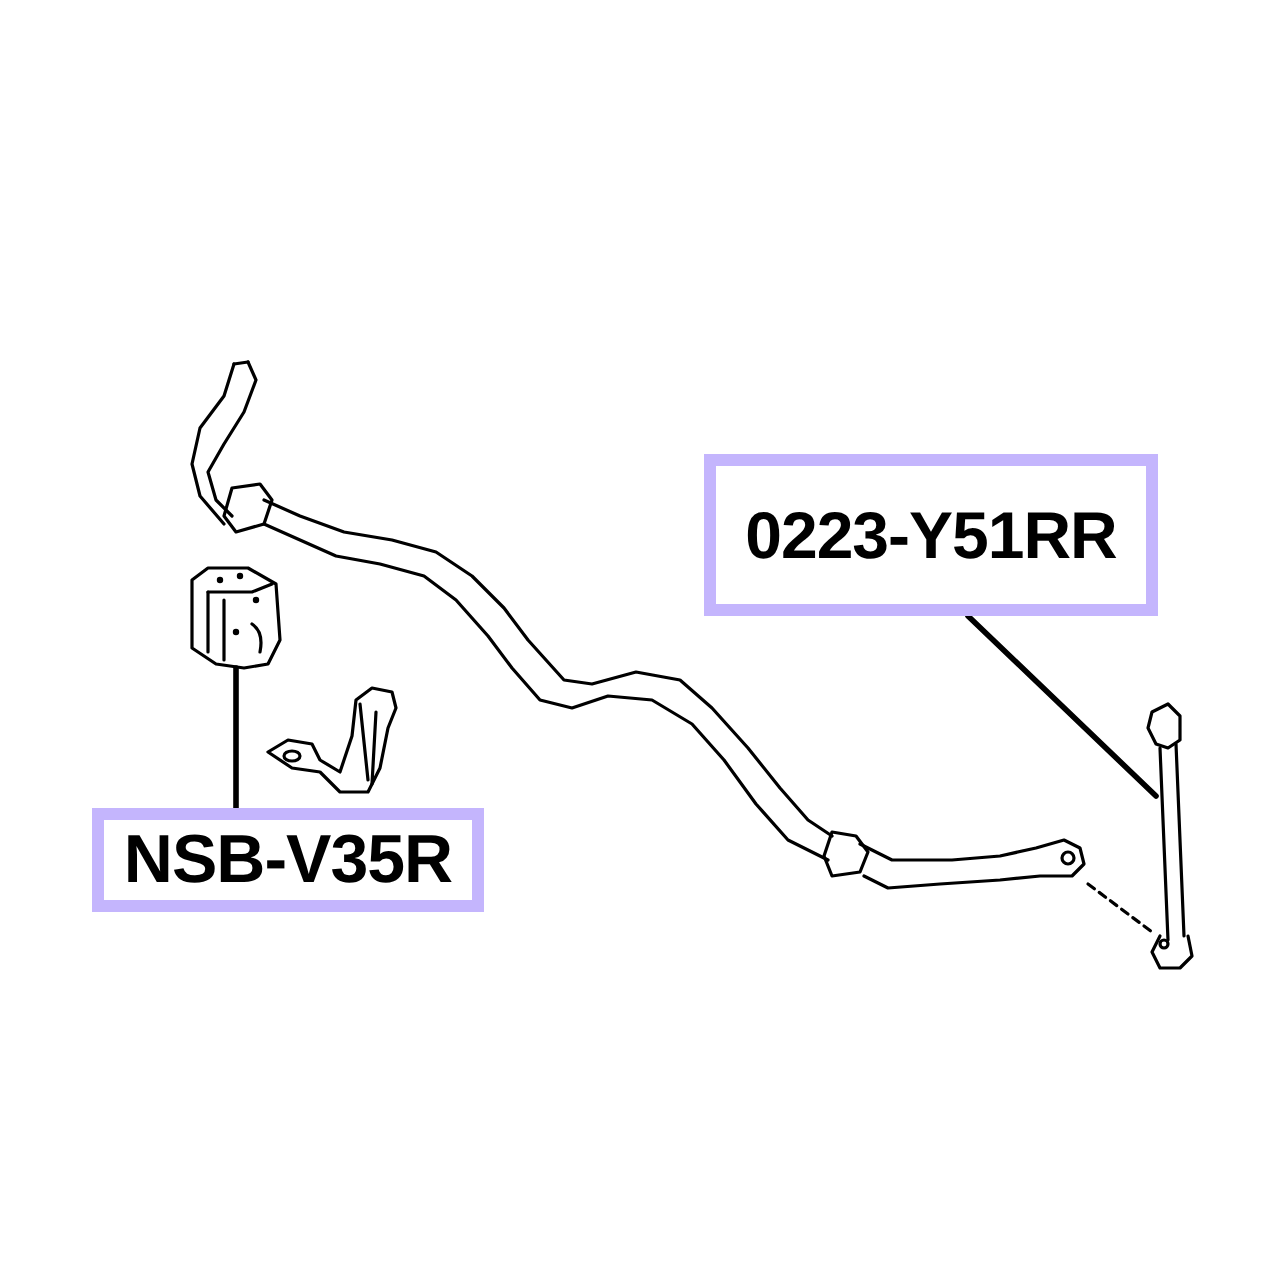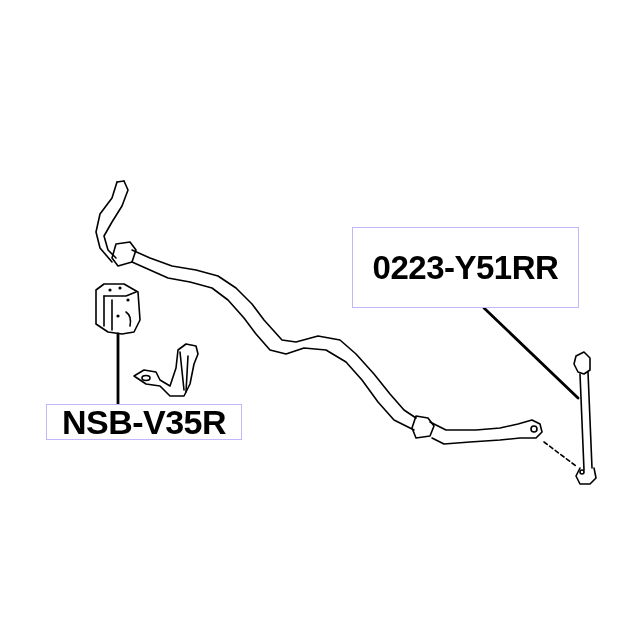--- a/index.html
+++ b/index.html
@@ -1,26 +1,26 @@
 <!DOCTYPE html>
 <html><head>
 <meta charset="utf-8">
 <style>
   html, body { margin: 0; padding: 0; background: #ffffff; }
   .canvas { position: relative; width: 640px; height: 640px; background: #ffffff; overflow: hidden; }
   svg.drawing { position: absolute; left: 0; top: 0; width: 640px; height: 640px; }
   .label-box {
-    position: absolute; box-sizing: border-box; border: 1px solid #c4b5fd; background: #ffffff;
+    position: absolute; box-sizing: border-box; border: 6px solid #c4b5fd; background: #ffffff;
     font-family: "Liberation Sans", sans-serif; font-weight: bold; color: #000000;
     display: flex; flex-direction: column; justify-content: center; align-items: center;
     line-height: 1.0; letter-spacing: -0.5px;
   }
   .label-box.upper { left: 352px; top: 227px; width: 227px; height: 81px; font-size: 33px; }
   .label-box.upper span { display: block; margin: 1px 0; }
-  .label-box.lower { left: 46px; top: 404px; width: 196px; height: 36px; font-size: 34px; }
+  .label-box.lower { left: 46px; top: 404px; width: 196px; height: 52px; font-size: 34px; }
 </style>
 </head>
 <body>
 
 <div class="canvas">
   <svg class="drawing" viewBox="0 0 640 640" fill="none" stroke="#000" stroke-width="1.6" stroke-linejoin="round" stroke-linecap="round">
 
     <g>
       <path d="M124,181 L128,190 L122,206 L112,222 L104,236 L108,250 L116,258"></path>
       <path d="M117,182 L112,198 L100,214 L96,232 L100,248 L112,262"></path>

